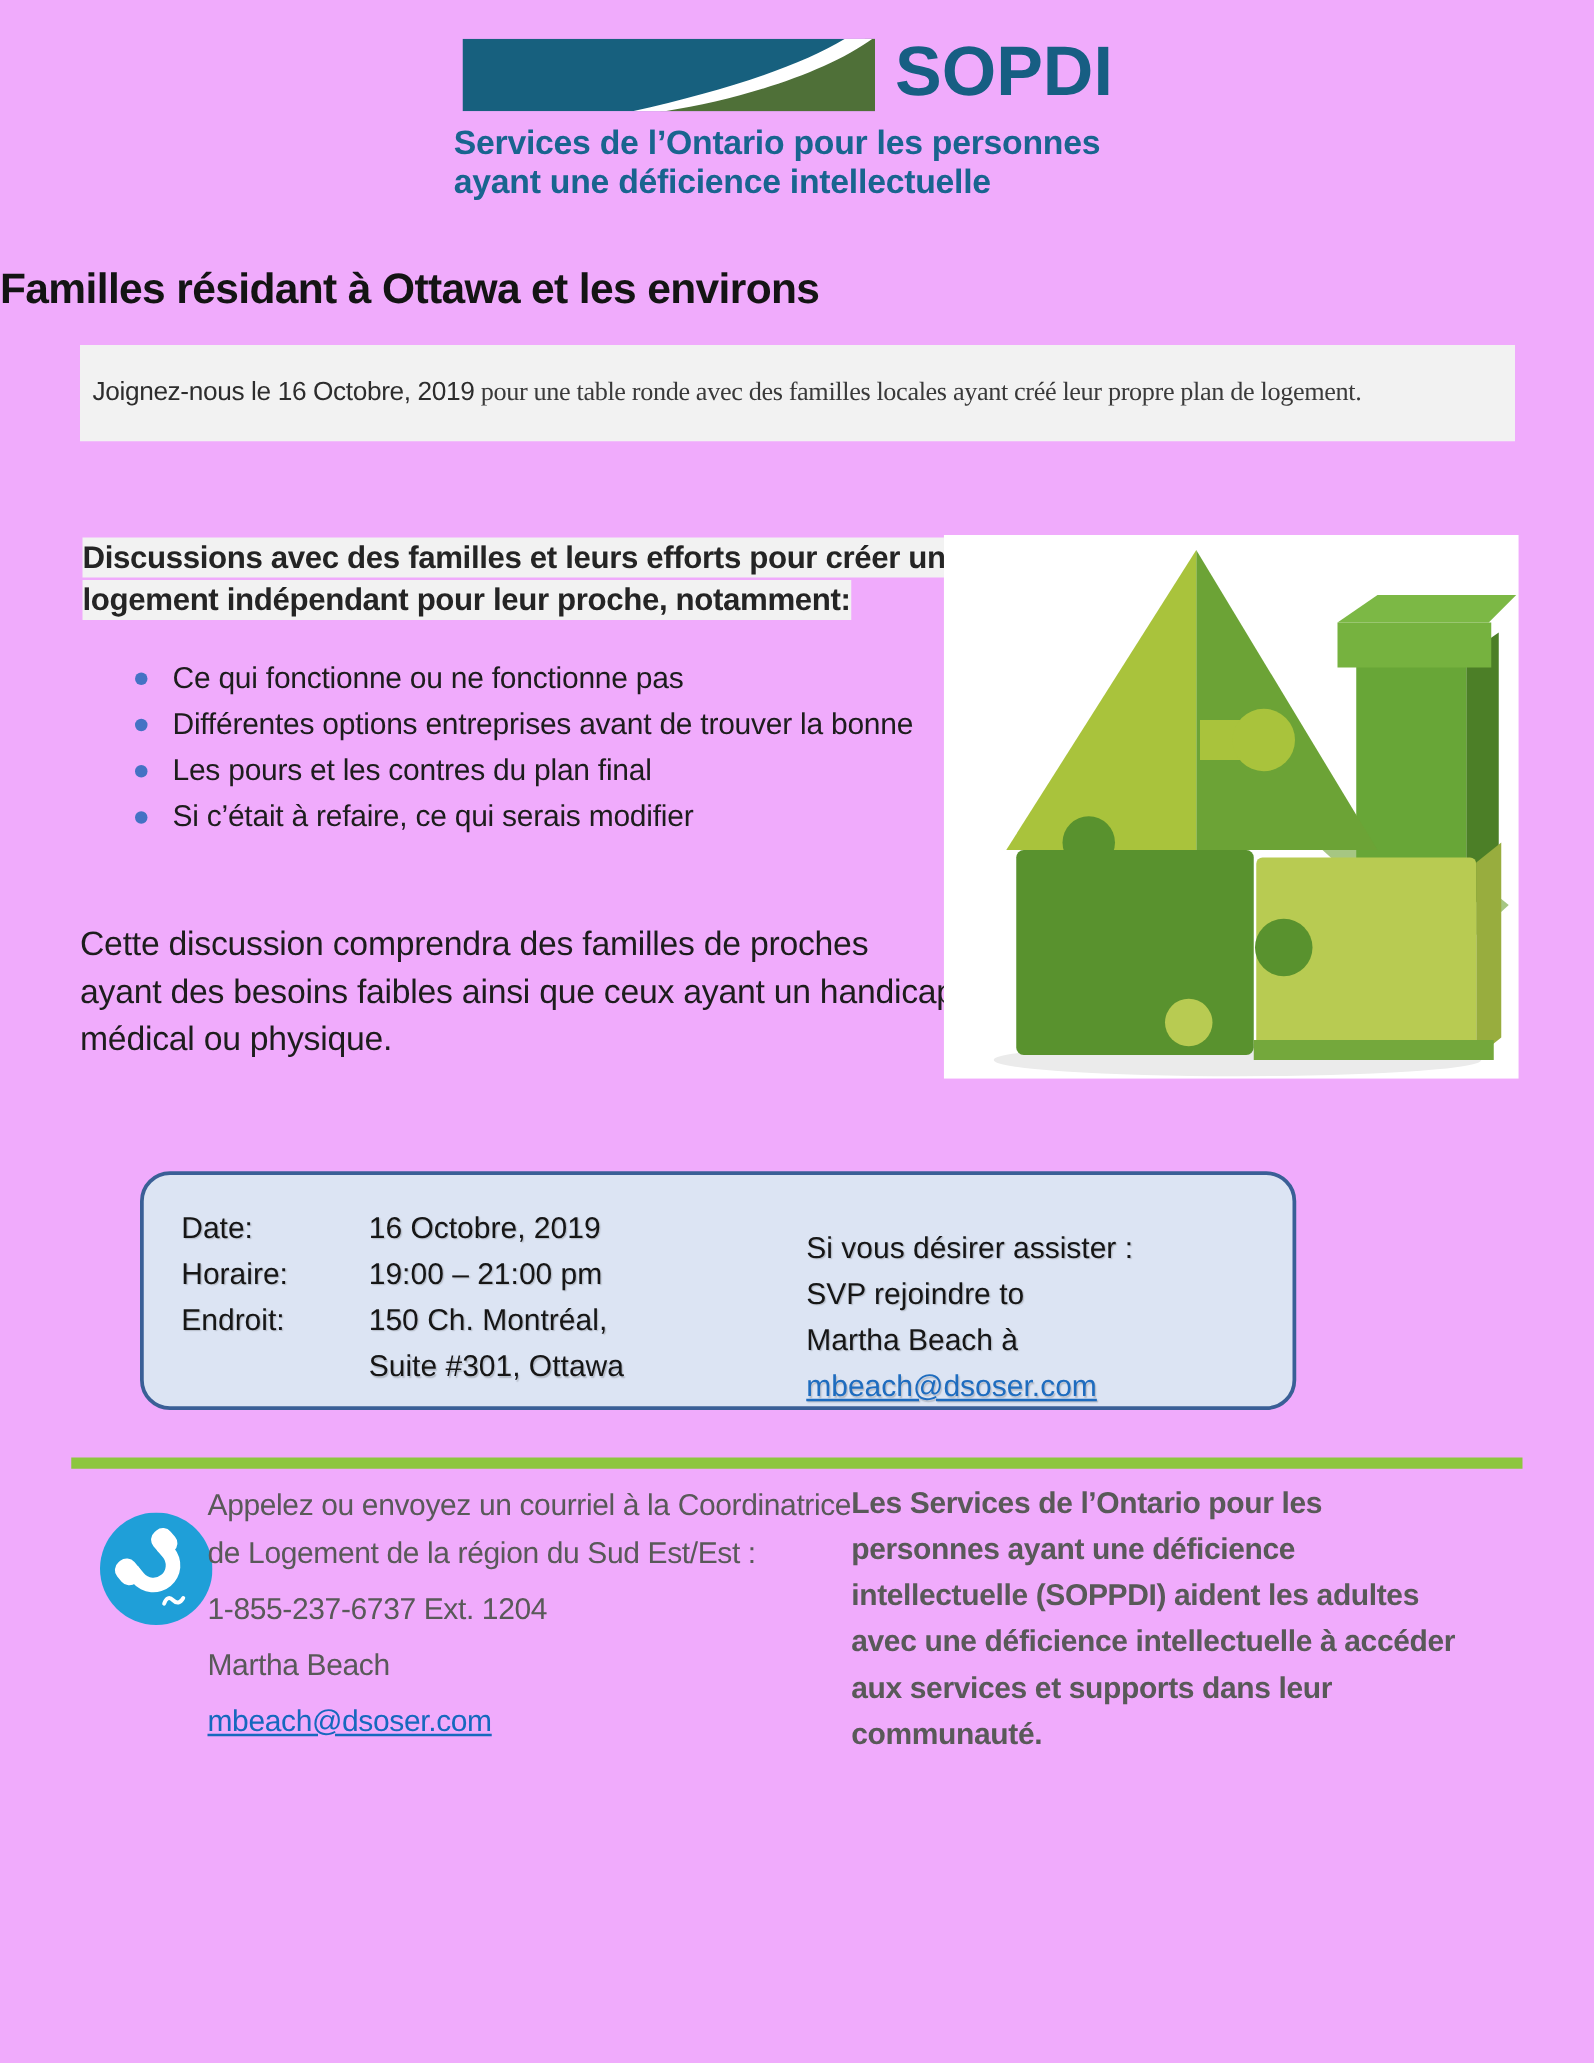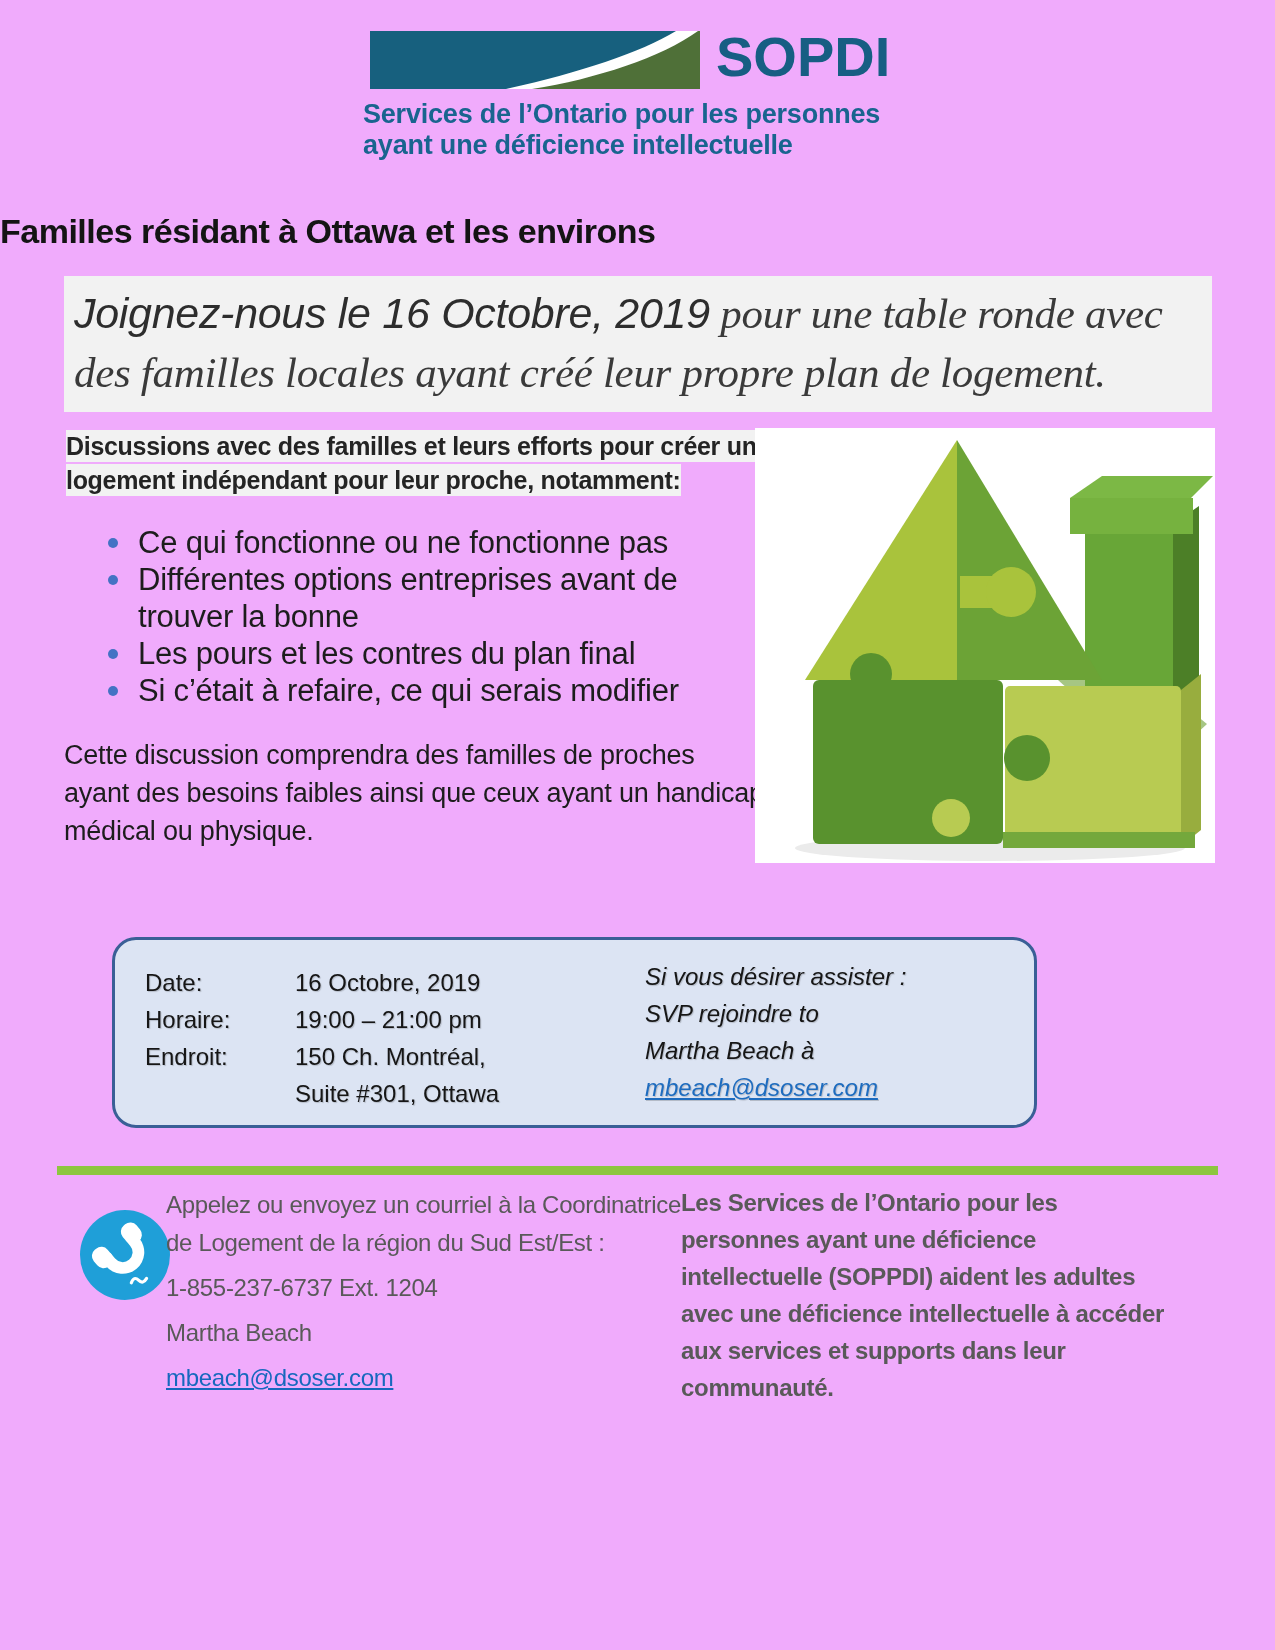--- a/index.html
+++ b/index.html
@@ -20,54 +20,54 @@
   }
   
   .page-title {
     position:absolute; left:0; top:212px; width:100%; text-align:left;
     font-size:34px; font-weight:bold; color:#141414; letter-spacing:-0.5px;
   }
   
   .intro {
     position:absolute; left:64px; top:276px; width:1148px;
     background:#f2f2f2; padding:8px 20px 10px 10px;
-    font-size:43px; line-height:58px; color:#2d2d2d; letter-spacing:-0.3px;font-style:italic;
+    font-size:21px; line-height:58px; color:#2d2d2d; letter-spacing:-0.3px;
   }
   .intro .serif { font-family:"Liberation Serif", serif; color:#3a3a3a; }
   
   .discuss {
     position:absolute; left:66px; top:429px; width:700px;
     font-size:25px; font-weight:bold; line-height:34px; color:#242424; letter-spacing:-0.3px;
   }
   .discuss .hl { background:#f2f2f2; padding:2px 0; -webkit-box-decoration-break:clone; box-decoration-break:clone;margin-top:21px; }
   
   .bullets { position:absolute; left:72px; top:524px; width:700px; list-style:none; }
   .bullets li {
-    position:relative; padding-left:66px; font-size:31px; line-height:37px;
+    position:relative; padding-left:66px; font-size:24px; line-height:37px;
     color:#1d1d1d; letter-spacing:-0.2px;
   }
   .bullets li::before {
     content:""; position:absolute; left:36px; top:14px; width:10px; height:10px;
     border-radius:50%; background:#4472c4;
   }
   
   .paragraph {
     position:absolute; left:64px; top:736px; width:700px;
     font-size:27px; line-height:38px; color:#1d1d1d; letter-spacing:-0.2px;
   }
   
   .puzzle { position:absolute; left:755px; top:428px; width:460px; height:435px; }
   
   .info-box {
     position:absolute; left:112px; top:937px; width:925px; height:191px;
     background:#dce4f3; border:3px solid #3a5f96; border-radius:24px;
     font-size:24px; color:#161616; text-shadow:1px 1px 1px rgba(0,0,0,0.18);
   }
   .box-left { position:absolute; left:30px; top:24px; display:grid; grid-template-columns:150px auto; line-height:37px; }
-  .box-right { position:absolute; left:530px; top:18px; line-height:37px;font-style:italic; }
+  .box-right { position:absolute; left:530px; top:40px; line-height:37px; }
   .box-link, .f-email a { color:#1e6cbf; font-weight:inherit; text-decoration:underline; }
   
   .green-rule { position:absolute; left:57px; top:1166px; width:1161px; height:9px; background:#8dc63f; }
   .phone-badge { position:absolute; left:80px; top:1210px; width:90px; height:90px; }
   .footer-left {
     position:absolute; left:166px; top:1186px; width:520px;
     font-size:24px; font-weight:normal; color:#595959; line-height:38px; letter-spacing:-0.3px;
   }
   .footer-left .f-phone { margin-top:7px; }
   .footer-left .f-name  { margin-top:7px; }

